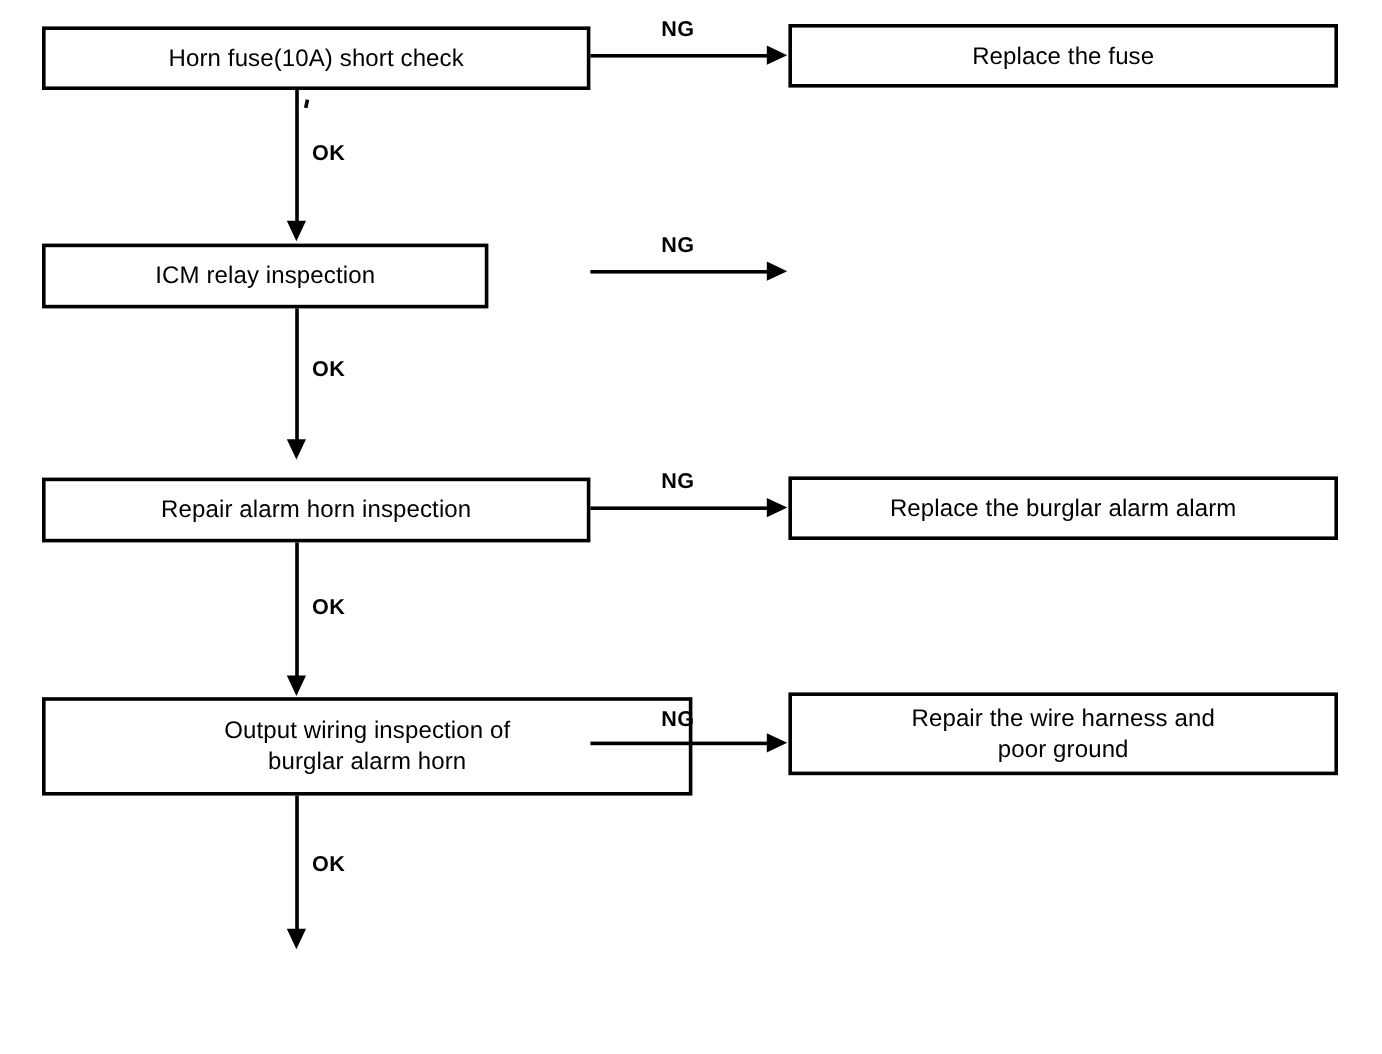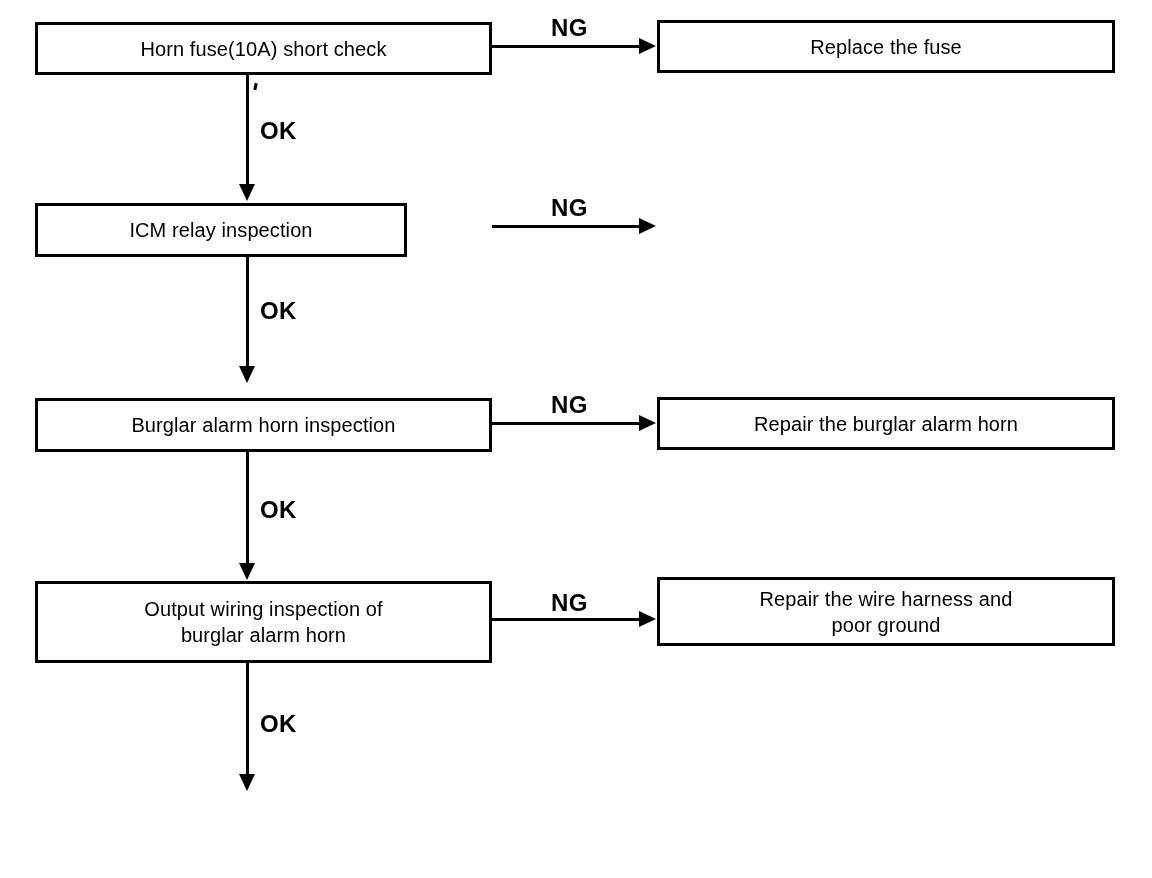--- a/index.html
+++ b/index.html
@@ -33,21 +33,21 @@
     letter-spacing: 0.1px;
     padding: 2px 0;
   }
   .node .label {
     display: block;
     white-space: pre-line;
   }
   .edge-label {
     position: absolute;
     font-weight: bold;
-    font-size: 24px;
+    font-size: 18px;
     color: #000000;
     letter-spacing: 0.4px;
     white-space: nowrap;
   }
   .conn {
     position: absolute;
     background: #000000;
   }
   .conn.h {
     height: 3px;
@@ -104,36 +104,36 @@
   <div class="conn h" style="left:492px; top:225px; width:148px;"></div>
   <div class="arrowhead right" style="left:639px; top:218px;"></div>
   <div class="edge-label" style="left:551px; top:194px;">NG</div>
 
 
   <div class="conn v" style="left:246px; top:257px; height:110px;"></div>
   <div class="arrowhead down" style="left:239px; top:366px;"></div>
   <div class="edge-label" style="left:260px; top:297px;">OK</div>
 
   <div class="node" style="left:35px; top:398px; width:457px; height:54px;">
-    <span class="label">Burglar alarm horn inspection</span>
+    <span class="label">Repair alarm horn inspection</span>
   </div>
 
   <div class="conn h" style="left:492px; top:422px; width:148px;"></div>
   <div class="arrowhead right" style="left:639px; top:415px;"></div>
   <div class="edge-label" style="left:551px; top:391px;">NG</div>
 
   <div class="node" style="left:657px; top:397px; width:458px; height:53px;">
-    <span class="label">Repair the burglar alarm horn</span>
+    <span class="label">Replace the burglar alarm alarm</span>
   </div>
 
   <div class="conn v" style="left:246px; top:452px; height:112px;"></div>
   <div class="arrowhead down" style="left:239px; top:563px;"></div>
   <div class="edge-label" style="left:260px; top:496px;">OK</div>
 
-  <div class="node" style="left:35px; top:581px; width:457px; height:82px;">
+  <div class="node" style="left:35px; top:581px; width:542px; height:82px;">
     <span class="label">Output wiring inspection of
 burglar alarm horn</span>
   </div>
 
   <div class="conn h" style="left:492px; top:618px; width:148px;"></div>
   <div class="arrowhead right" style="left:639px; top:611px;"></div>
   <div class="edge-label" style="left:551px; top:589px;">NG</div>
 
   <div class="node" style="left:657px; top:577px; width:458px; height:69px;">
     <span class="label">Repair the wire harness and

